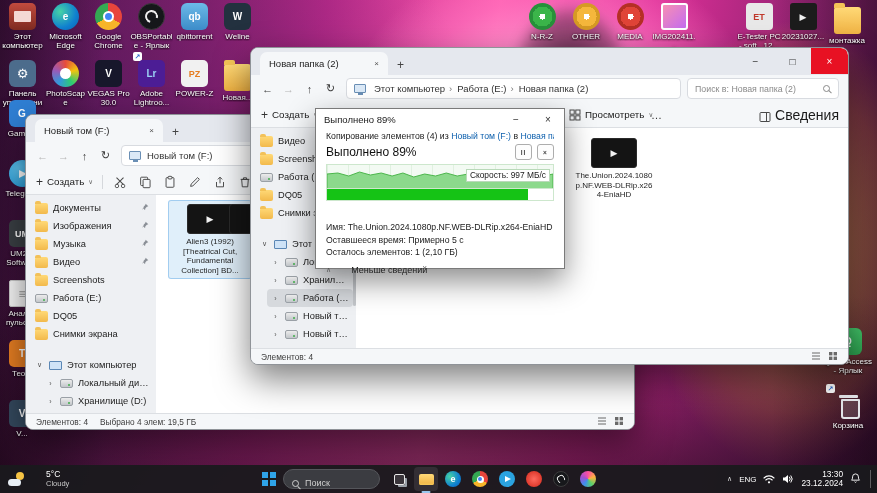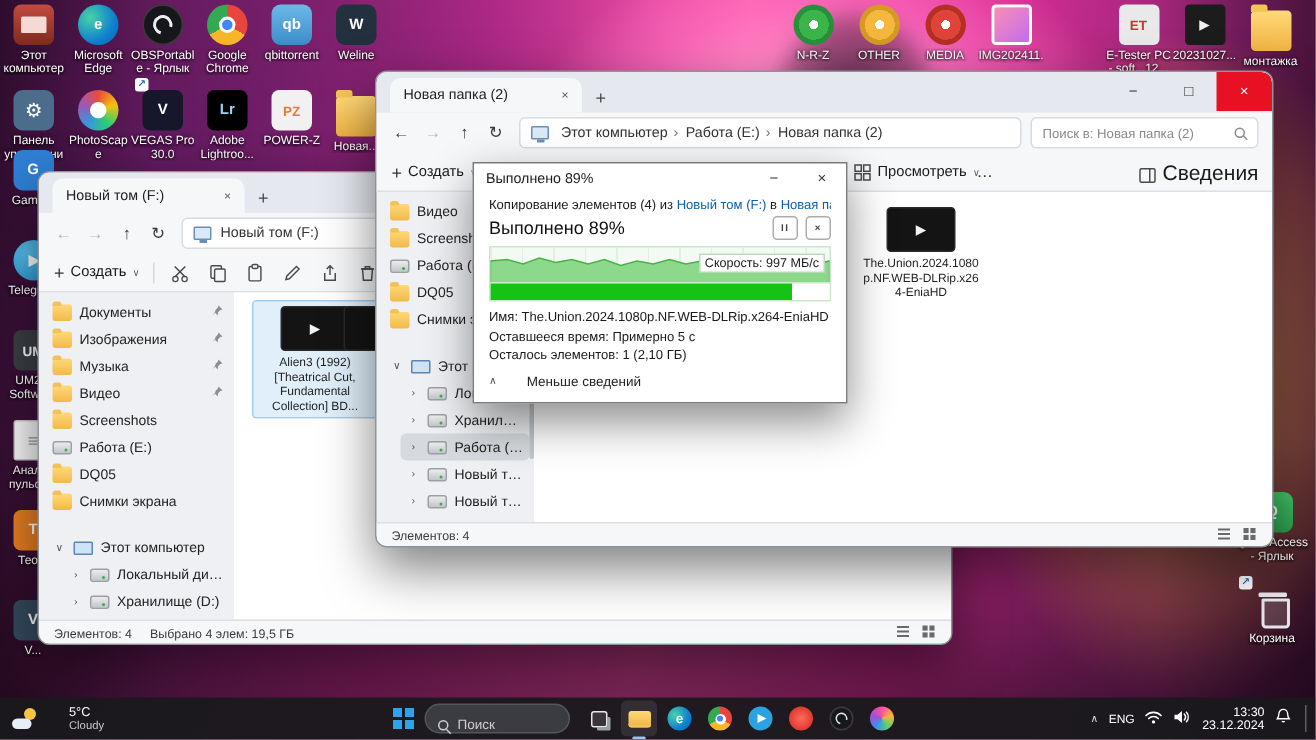--- a/index.html
+++ b/index.html
@@ -42,21 +42,21 @@
 .di-chrome::before{content:"";position:absolute;inset:8px;background:#fff;border-radius:50%}
 .di-chrome::after{content:"";position:absolute;inset:10px;background:#4285f4;border-radius:50%}
 .di-obs{border-radius:50%;background:#15171a;border:1px solid #3a3a3a}
 .di-obs::before{content:"";position:absolute;inset:6px;border:2px solid #ececec;border-radius:50%;border-bottom-color:transparent;transform:rotate(-30deg)}
 .di-qbit{border-radius:6px;background:linear-gradient(#6cb9e8,#3c8cc9)}
 .di-weline{border-radius:6px;background:#23313f}
 .di-cpanel{border-radius:6px;background:#4c6c8c;font-size:13px}
 .di-photoscape{border-radius:50%;background:conic-gradient(#e74c3c,#f1c40f,#2ecc71,#3498db,#9b59b6,#e74c3c)}
 .di-photoscape::before{content:"";position:absolute;inset:8px;background:#fff;border-radius:50%}
 .di-vegas{border-radius:5px;background:#17172b}
-.di-lightroom{border-radius:5px;background:#000000;color:#9ad1f5}
+.di-lightroom{border-radius:5px;background:#4c1d95;color:#9ad1f5}
 .di-powerz{border-radius:5px;background:#f1f1f1;color:#e67e22;font-size:9px}
 .di-folder{background:linear-gradient(#ffd977,#f0b344);border-radius:3px;height:21px;margin-top:4px}
 .di-folder::before{content:"";position:absolute;top:-4px;left:0;width:11px;height:5px;border-radius:2px 2px 0 0;background:#f4c457}
 .di-disc-green{border-radius:50%;background:radial-gradient(circle,#fff 0 3px,#3bb54a 3px 10px,#27913a 10px)}
 .di-disc-red{border-radius:50%;background:radial-gradient(circle,#fff 0 3px,#e04438 3px 10px,#b52f25 10px)}
 .di-disc-yellow{border-radius:50%;background:radial-gradient(circle,#fff 0 3px,#f5b73c 3px 10px,#d69a24 10px)}
 .di-image{background:linear-gradient(135deg,#f78fb3,#c56cf0);border:2px solid #fff;border-radius:3px}
 .di-etester{background:#e9e9e9;border-radius:4px;color:#c0392b;font-size:9px}
 .di-video{background:#1c1c1c;border-radius:3px;font-size:9px;color:#f0f0f0}
 .di-game{background:#2f7fd4;border-radius:6px}
@@ -145,21 +145,21 @@
 a.link{color:#0c5fad;text-decoration:none}
 .prog-row{display:flex;align-items:center;margin-top:3px}
 .prog-head{font-size:12px;color:#111}
 .prog-btns{margin-left:auto;display:flex;gap:5px}
 .prog-btns .pbtn{width:17px;height:16px;border:1px solid #adadad;border-radius:3px;display:flex;align-items:center;justify-content:center;font-size:6.5px;color:#444;background:#fdfdfd;font-weight:bold;letter-spacing:1px}
 .chart{position:relative;height:37px;margin-top:4px;border:1px solid #cde7cd;background:repeating-linear-gradient(90deg,rgba(110,185,110,.14) 0 1px,transparent 1px 21px),#f3faf3}
 .chart svg{position:absolute;left:0;top:0;width:100%;height:24px;display:block}
 .pbar{position:absolute;left:0;bottom:0;width:100%;height:12px;background:#fff;border-top:1px solid #cde7cd}
 .pfill{height:100%;background:#15c315}
 .speed{position:absolute;top:4px;right:3px;background:#fff;border:1px solid #b9d9b9;padding:0 3px;font-size:8.4px;line-height:11px}
-.dlines{margin-top:4px}
+.dlines{margin-top:20px}
 .dline{font-size:8.7px;line-height:12.5px;white-space:nowrap;overflow:hidden}
 .less{display:flex;align-items:center;gap:20px;margin-top:6px;font-size:9px;color:#222}
 .less .chev-up{font-size:7px;color:#555}
 
 
 #taskbar{position:absolute;left:0;bottom:0;width:877px;height:28px;background:rgba(25,26,29,.94);z-index:40;display:flex;align-items:center;color:#fff}
 .wx{display:flex;align-items:center;gap:21px;padding:0 8px}
 .wx-icon{width:17px;height:15px;position:relative}
 .wx-icon::before{content:"";position:absolute;right:1px;top:0;width:8px;height:8px;border-radius:50%;background:#f6c344}
 .wx-icon::after{content:"";position:absolute;left:0;bottom:1px;width:13px;height:7px;border-radius:4px;background:#e8eef5}
@@ -211,30 +211,30 @@
 
         <span class="dlabel">Этот компьютер</span>
       </div>
 
       <div class="dcell">
         <span class="dicon di-edge">e</span>
 
         <span class="dlabel">Microsoft Edge</span>
       </div>
 
+      <div class="dcell">
+        <span class="dicon di-chrome"></span>
+
+        <span class="dlabel">Google Chrome</span>
+      </div>
+
       <div class="dcell shortcut">
         <span class="dicon di-obs"></span>
         <span class="sc-arrow"></span>
         <span class="dlabel">OBSPortable - Ярлык</span>
-      </div>
-
-      <div class="dcell">
-        <span class="dicon di-chrome"></span>
-
-        <span class="dlabel">Google Chrome</span>
       </div>
 
       <div class="dcell">
         <span class="dicon di-qbit">qb</span>
 
         <span class="dlabel">qbittorrent</span>
       </div>
 
       <div class="dcell">
         <span class="dicon di-weline">W</span>

